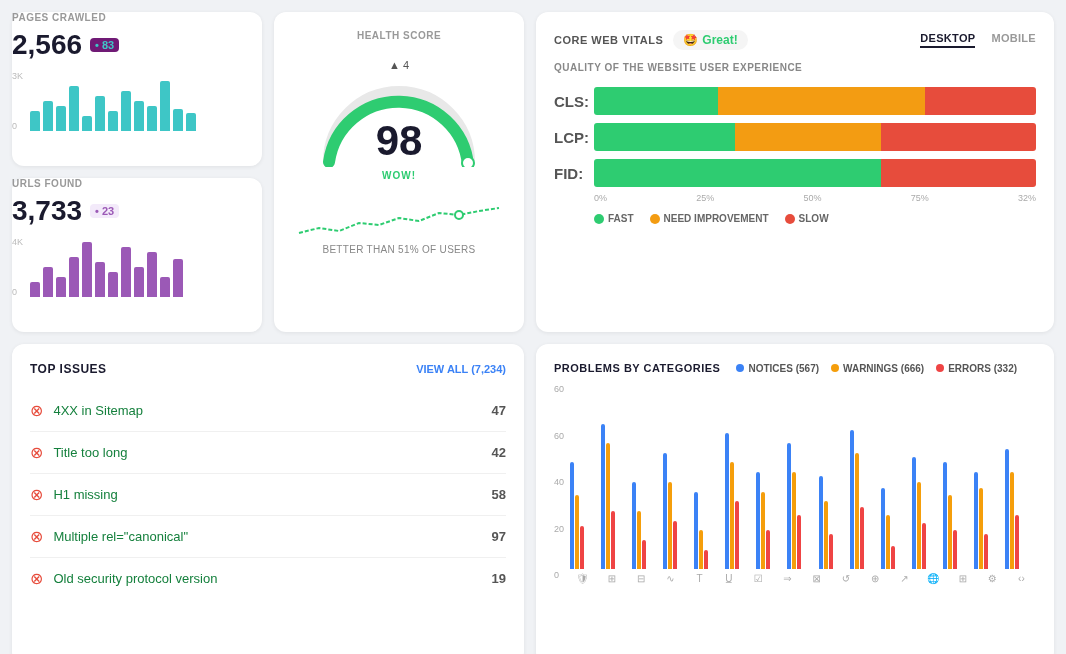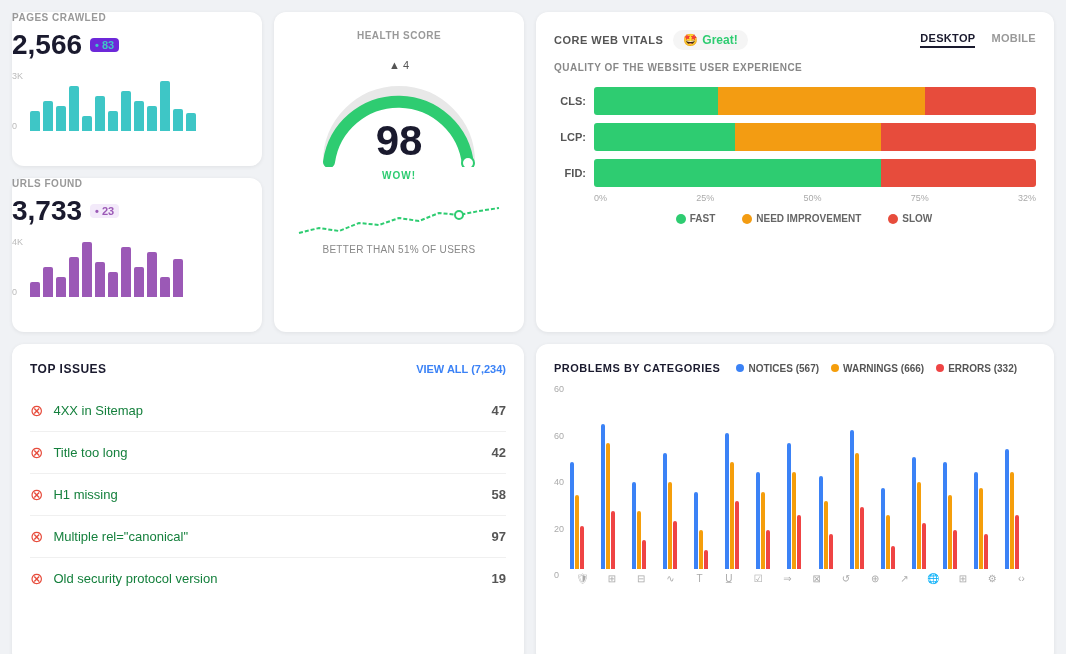--- a/index.html
+++ b/index.html
@@ -50,21 +50,21 @@
       font-weight: 700;
       color: #1a1a2e;
       display: flex;
       align-items: center;
       gap: 8px;
     }
     .badge {
       font-size: 11px;
       font-weight: 600;
       color: #3ec6c6;
-      background: #6d28d9;
+      background: #701a75;
       border-radius: 4px;
       padding: 1px 5px;
     }
     .badge-purple {
       color: #9b59b6;
       background: #f3eafa;
     }
     
     .mini-chart {
       display: flex;
@@ -207,25 +207,25 @@
       display: flex;
       flex-direction: column;
       gap: 8px;
     }
     .vital-row {
       display: flex;
       align-items: center;
       gap: 8px;
     }
     .vital-name {
-      font-size: 11px;
+      font-size: 15px;
       font-weight: 700;
       color: #555;
       width: 32px;
-      text-align: right;
+      text-align: left;
     }
     .vital-bar-bg {
       flex: 1;
       height: 28px;
       display: flex;
       border-radius: 3px;
       overflow: hidden;
     }
     .vital-seg {
       height: 100%;
@@ -235,24 +235,23 @@
       justify-content: space-between;
       margin-left: 40px;
       margin-top: 6px;
     }
     .x-label {
       font-size: 9px;
       color: #aaa;
     }
     .legend {
       display: flex;
-      gap: 27px;
+      gap: 16px;
       margin-top: 10px;
-      margin-left: 18px;
-      justify-content: center;
+      margin-left: 40px;
     }
     .legend-item {
       display: flex;
       align-items: center;
       gap: 4px;
       font-size: 10px;
       color: #666;
       font-weight: 600;
     }
     .legend-dot {

